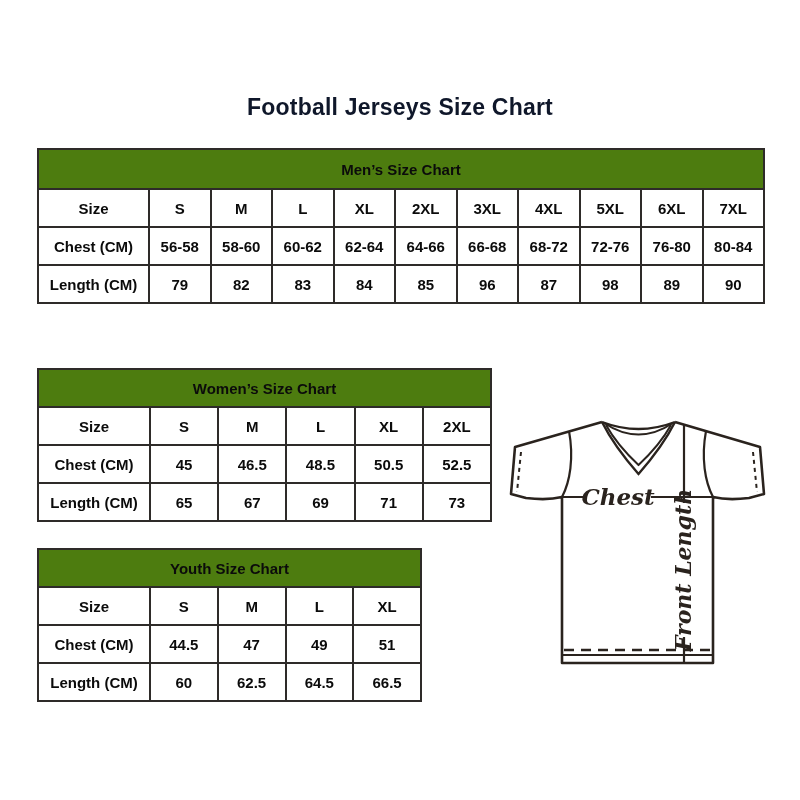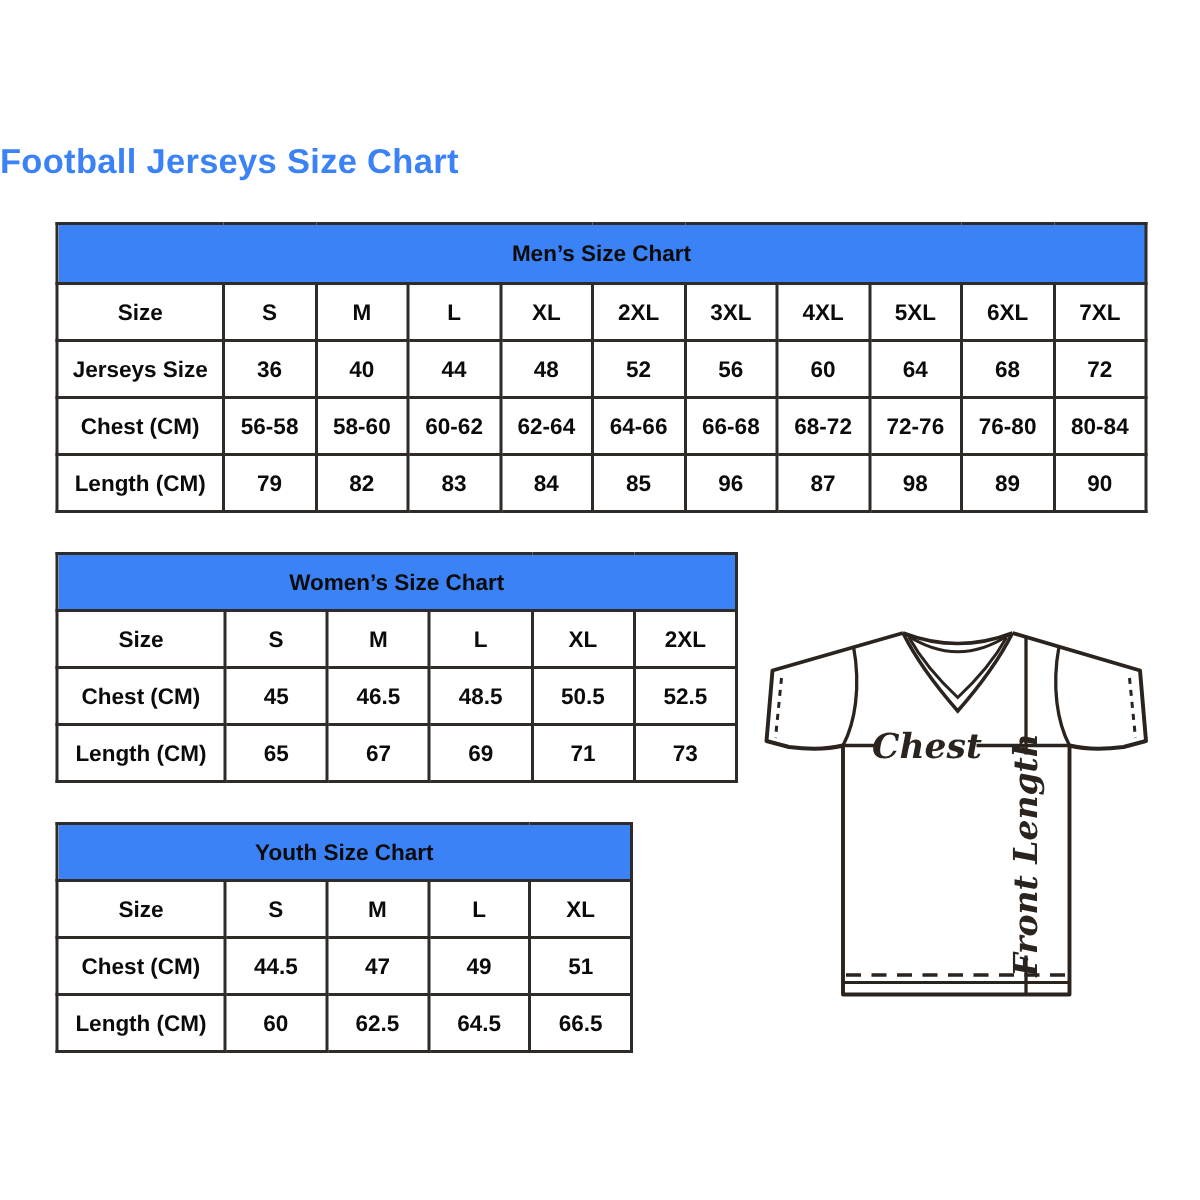--- a/index.html
+++ b/index.html
@@ -1,31 +1,31 @@
 <!DOCTYPE html>
 <html><head>
 <meta charset="utf-8">
 <style>
   html,body{margin:0;padding:0;background:#ffffff;}
   body{width:800px;height:800px;position:relative;font-family:"Liberation Sans",sans-serif;overflow:hidden;}
   .page-title{
     position:absolute;left:0;top:94px;width:800px;margin:0;
-    text-align:left;font-size:23px;font-weight:bold;color:#3b82f6;
+    text-align:center;font-size:23px;font-weight:bold;color:#0f172a;
     letter-spacing:.2px;
   }
   table.size-table{
     position:absolute;border-collapse:collapse;table-layout:fixed;
     background:#ffffff;
   }
   table.size-table td{
     border:2px solid #2e2b29;text-align:center;vertical-align:middle;
     font-weight:bold;font-size:15px;color:#0b0b0b;height:36px;padding:0;
     overflow:hidden;white-space:nowrap;
   }
-  td.theader{background:#3b82f6;font-size:16px;}
+  td.theader{background:#4d7c0f;font-size:16px;}
   table.men{left:37px;top:148px;width:728px;}
   table.men td.theader{height:38px;}
   table.women{left:37px;top:368px;width:455px;}
   table.youth{left:37px;top:548px;width:385px;}
   col.labelcol{width:111px;}
   col.labelcol2{width:112px;}
   .jersey-wrap{position:absolute;left:500px;top:410px;width:272px;height:258px;}
   .jersey-wrap svg{display:block;width:100%;height:100%;}
   .diagram-label{
     font-family:"DejaVu Serif","Liberation Serif",serif;
@@ -57,33 +57,20 @@
           <td>L</td>
           <td>XL</td>
           <td>2XL</td>
           <td>3XL</td>
           <td>4XL</td>
           <td>5XL</td>
           <td>6XL</td>
           <td>7XL</td>
         </tr>
         <tr>
-          <td>Jerseys Size</td>
-          <td>36</td>
-          <td>40</td>
-          <td>44</td>
-          <td>48</td>
-          <td>52</td>
-          <td>56</td>
-          <td>60</td>
-          <td>64</td>
-          <td>68</td>
-          <td>72</td>
-        </tr>
-        <tr>
           <td>Chest (CM)</td>
           <td>56-58</td>
           <td>58-60</td>
           <td>60-62</td>
           <td>62-64</td>
           <td>64-66</td>
           <td>66-68</td>
           <td>68-72</td>
           <td>72-76</td>
           <td>76-80</td>

